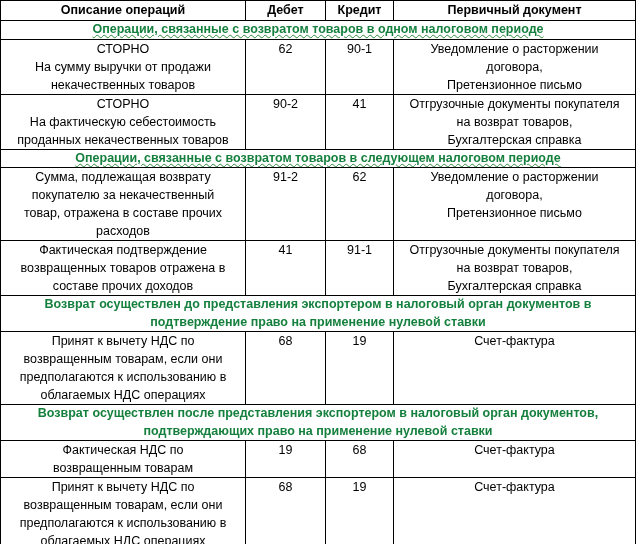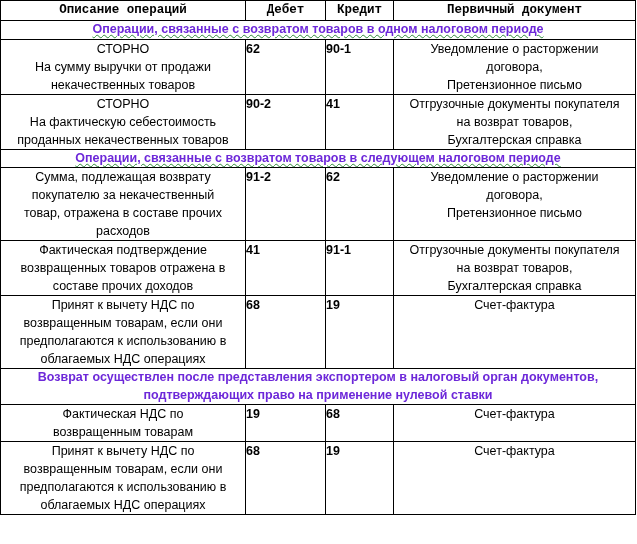--- a/index.html
+++ b/index.html
@@ -39,51 +39,49 @@
   
   .hdr-cell {
     text-align: center;
     font-weight: bold;
     font-size: 12.5px;
     color: #000;
     line-height: 19px;
     height: 19px;
     padding: 0 2px;
     white-space: nowrap;
-    font-family: Liberation Mono, monospace;
   }
 
   
   .band-cell {
     text-align: center;
     font-weight: bold;
     font-size: 12.5px;
-    color: #6d28d9;
+    color: #15803d;
     line-height: 17.5px;
     padding: 1px 6px 1px 6px;
   }
   .band-cell .squiggle {
     text-decoration: underline;
     text-decoration-style: wavy;
     text-decoration-color: #2e8b3a;
     text-decoration-thickness: 1px;
     text-underline-offset: 1px;
   }
 
   
   .cell {
     font-size: 12.5px;
     color: #000000;
     line-height: 18px;
     padding: 2px 4px 3px 4px;
     text-align: center;
   }
   .cell.num {
-    text-align: left;
-    font-weight: bold;
+    text-align: center;
   }
   .cell-lines > span {
     display: block;
   }
 </style>
 </head>
 <body>
 
 <table class="doc-table">
   <colgroup>
@@ -162,20 +160,26 @@
         </td>
         <td class="cell num">41</td>
         <td class="cell num">91-1</td>
         <td class="cell cell-lines">
           <span>Отгрузочные документы покупателя</span>
           <span>на возврат товаров,</span>
           <span>Бухгалтерская справка</span>
         </td>
       </tr>
       <tr>
+        <td class="band-cell" colspan="4">
+          <div>Возврат осуществлен до представления экспортером в налоговый орган документов в</div>
+          <div>подтверждение право на применение нулевой ставки</div>
+        </td>
+      </tr>
+      <tr>
         <td class="cell cell-lines">
           <span>Принят к вычету НДС по</span>
           <span>возвращенным товарам, если они</span>
           <span>предполагаются к использованию в</span>
           <span>облагаемых НДС операциях</span>
         </td>
         <td class="cell num">68</td>
         <td class="cell num">19</td>
         <td class="cell cell-lines">
           <span>Счет-фактура</span>

